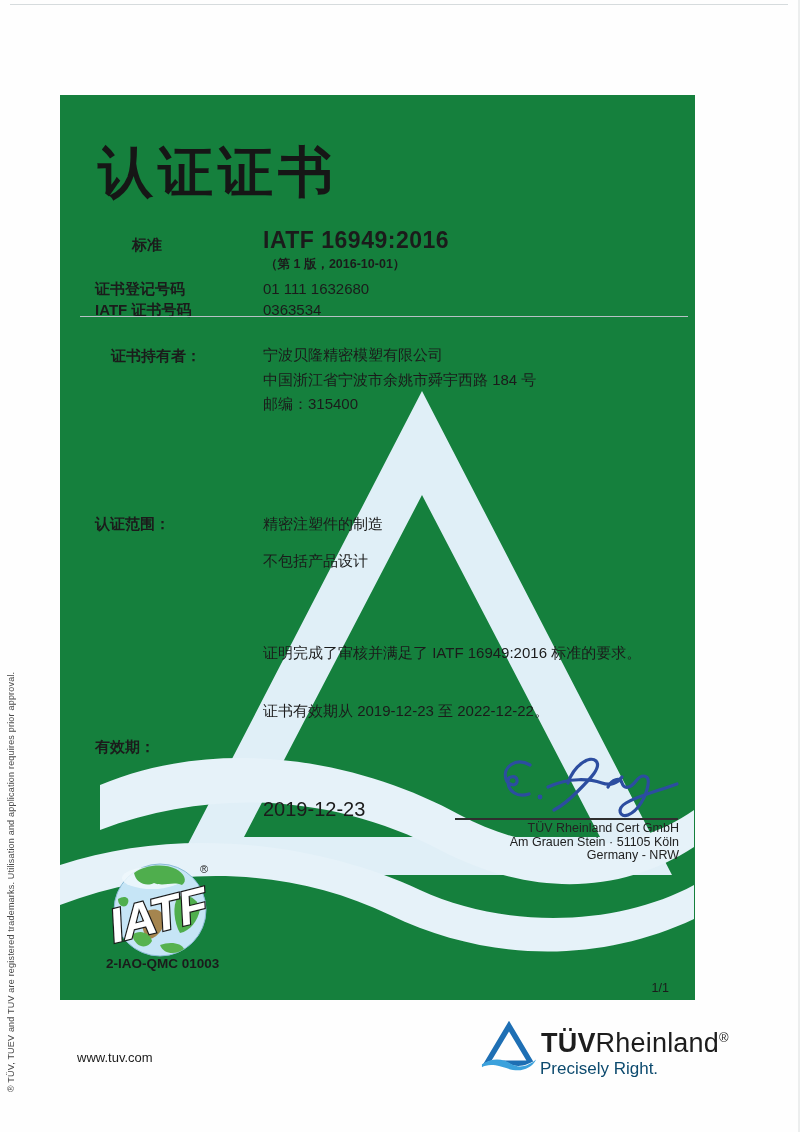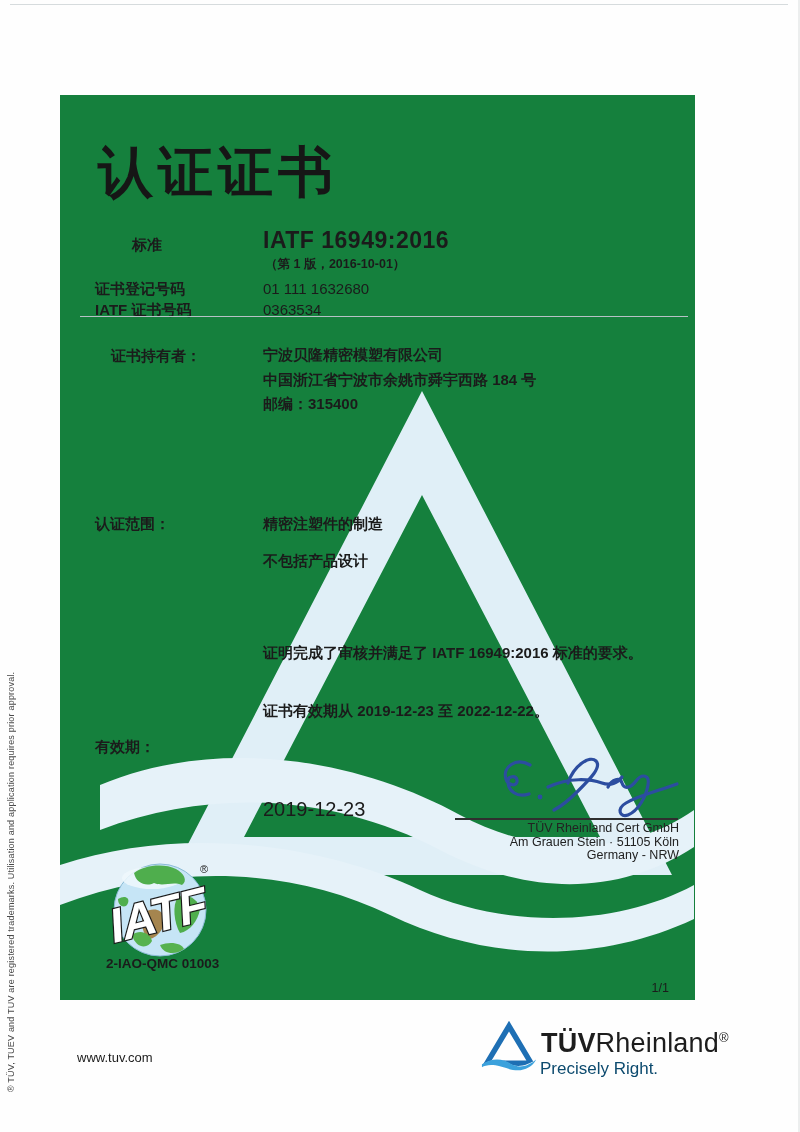--- a/index.html
+++ b/index.html
@@ -23,21 +23,21 @@
   .cert{
     position:absolute;left:60px;top:95px;width:635px;height:905px;
     background:#15803d;
   }
   .wm{position:absolute;left:0;top:0;pointer-events:none;}
 
   .title{left:38px;top:44px;font-size:55px;font-weight:700;letter-spacing:5px;color:#161616;}
 
   .lbl{font-size:15px;font-weight:600;}
   .val{font-size:15px;}
-  .valb{font-size:15px;font-weight:700;}
+  .valb{font-size:15px;font-weight:400;}
 
   .std-val{left:203px;top:132px;font-size:23px;font-weight:700;letter-spacing:.5px;text-align:center;}
   .std-ed{left:205px;top:162px;font-size:12.5px;font-weight:700;}
 
   .divider{position:absolute;left:20px;top:221px;width:608px;height:1px;background:#b7c1c6;}
 
   .sig-line{position:absolute;left:395px;top:723px;width:223px;height:2px;background:#2f2f2f;}
   .issuer{position:absolute;right:16px;top:727px;font-size:12.5px;line-height:13.5px;text-align:right;color:#222;}
 
   .iatf-code{left:46px;top:861px;font-size:13.5px;font-weight:600;}

